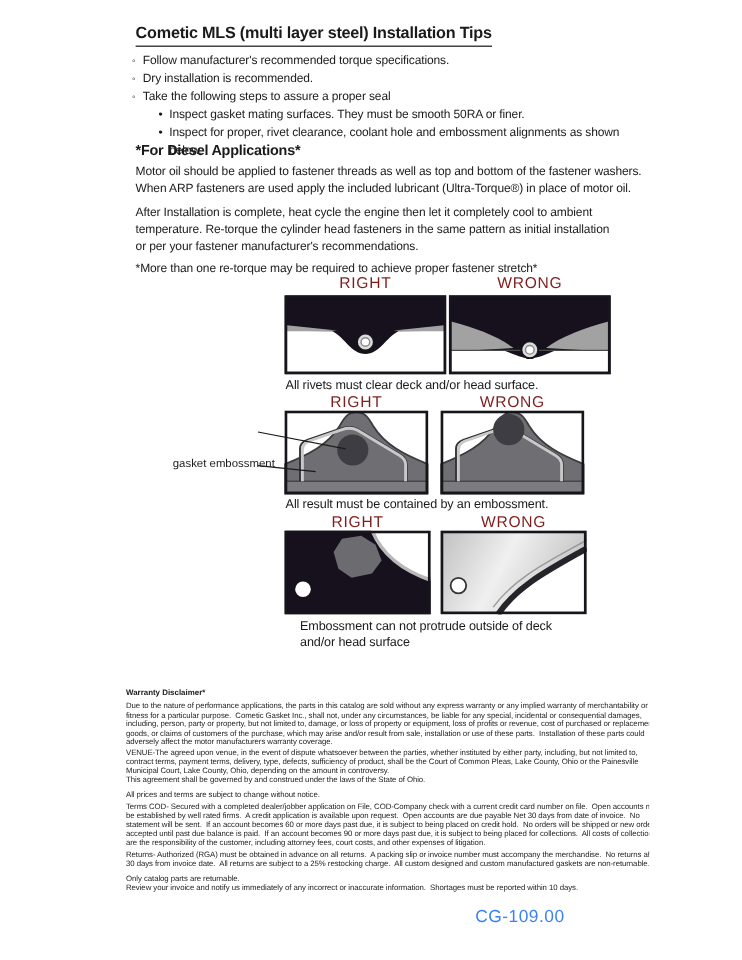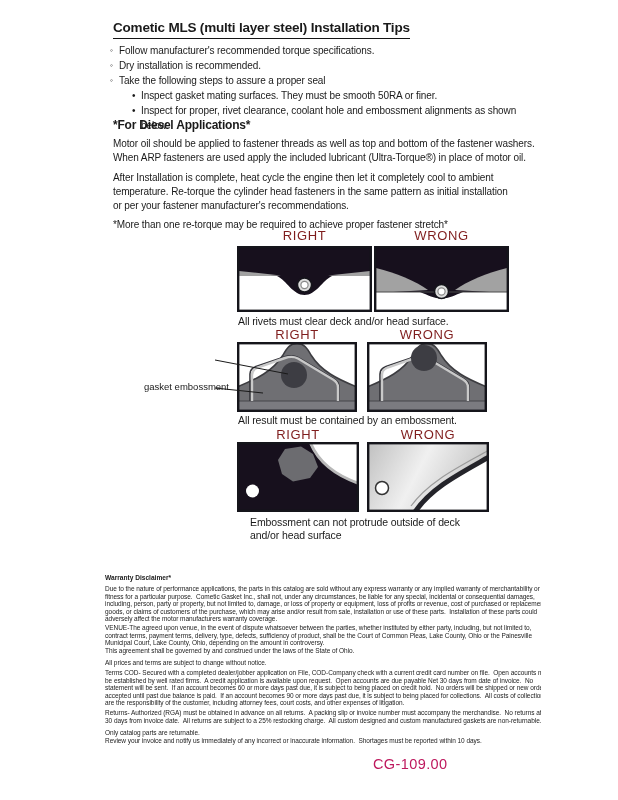--- a/index.html
+++ b/index.html
@@ -64,21 +64,21 @@
   .s-stripe-thin{stroke:#9a9a9a;stroke-width:1.2;fill:none;}
   .f-patch{fill:#6c6c70;}
   .bolt-hole{fill:#ffffff;}
   .bolt-hole-o{fill:#ffffff;stroke:#333;stroke-width:1.5;}
   .leader-line{stroke:#1a1a1a;stroke-width:1;}
 
   
   .footer-h{left:105px;top:574px;font-size:6.6px;font-weight:bold;letter-spacing:0;}
   .fp{white-space:pre;font-size:6.5px;line-height:7.5px;letter-spacing:-0.05px;left:105px;color:#222;}
   .fp1{top:585px;} .fp2{top:624px;} .fp3{top:659px;} .fp4{top:669px;} .fp5{top:709px;} .fp6{top:729px;}
-  .pagenum{left:373px;top:756px;font-size:14.5px;letter-spacing:0.4px;color:#be185d;}
+  .pagenum{left:396px;top:756px;font-size:14.5px;letter-spacing:0.4px;color:#3b82f6;}
 </style>
 </head>
 <body>
 
 <div class="page">
 
   <svg width="0" height="0" style="position:absolute" aria-hidden="true">
     <defs>
       <linearGradient id="bandGrad" x1="0" y1="0" x2="1" y2="0.3">
         <stop offset="0" stop-color="#bfbfbf"></stop>

